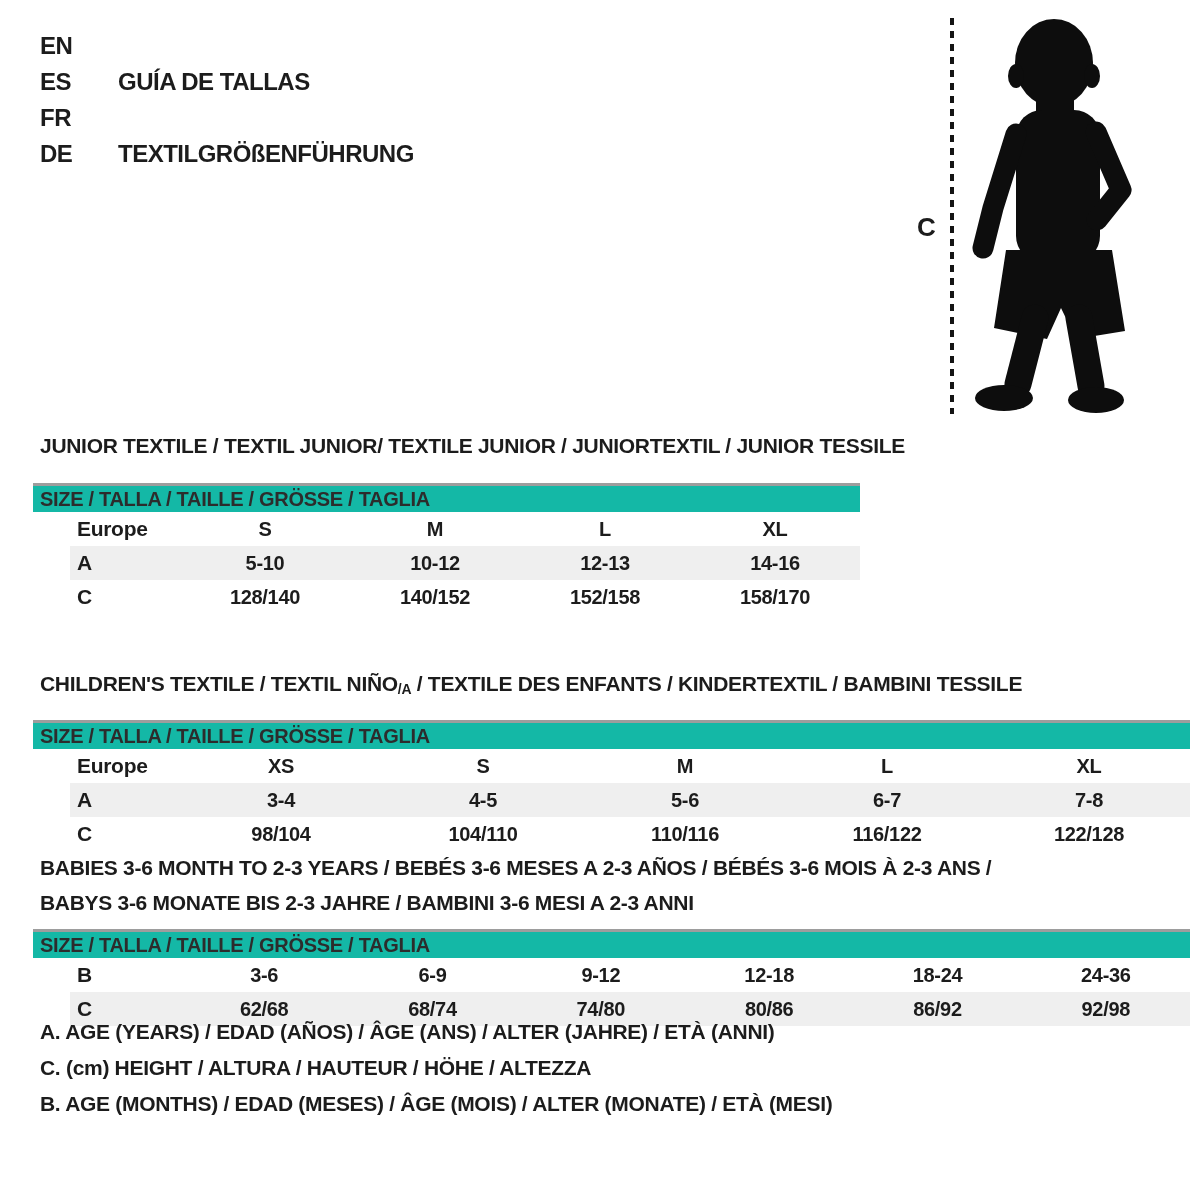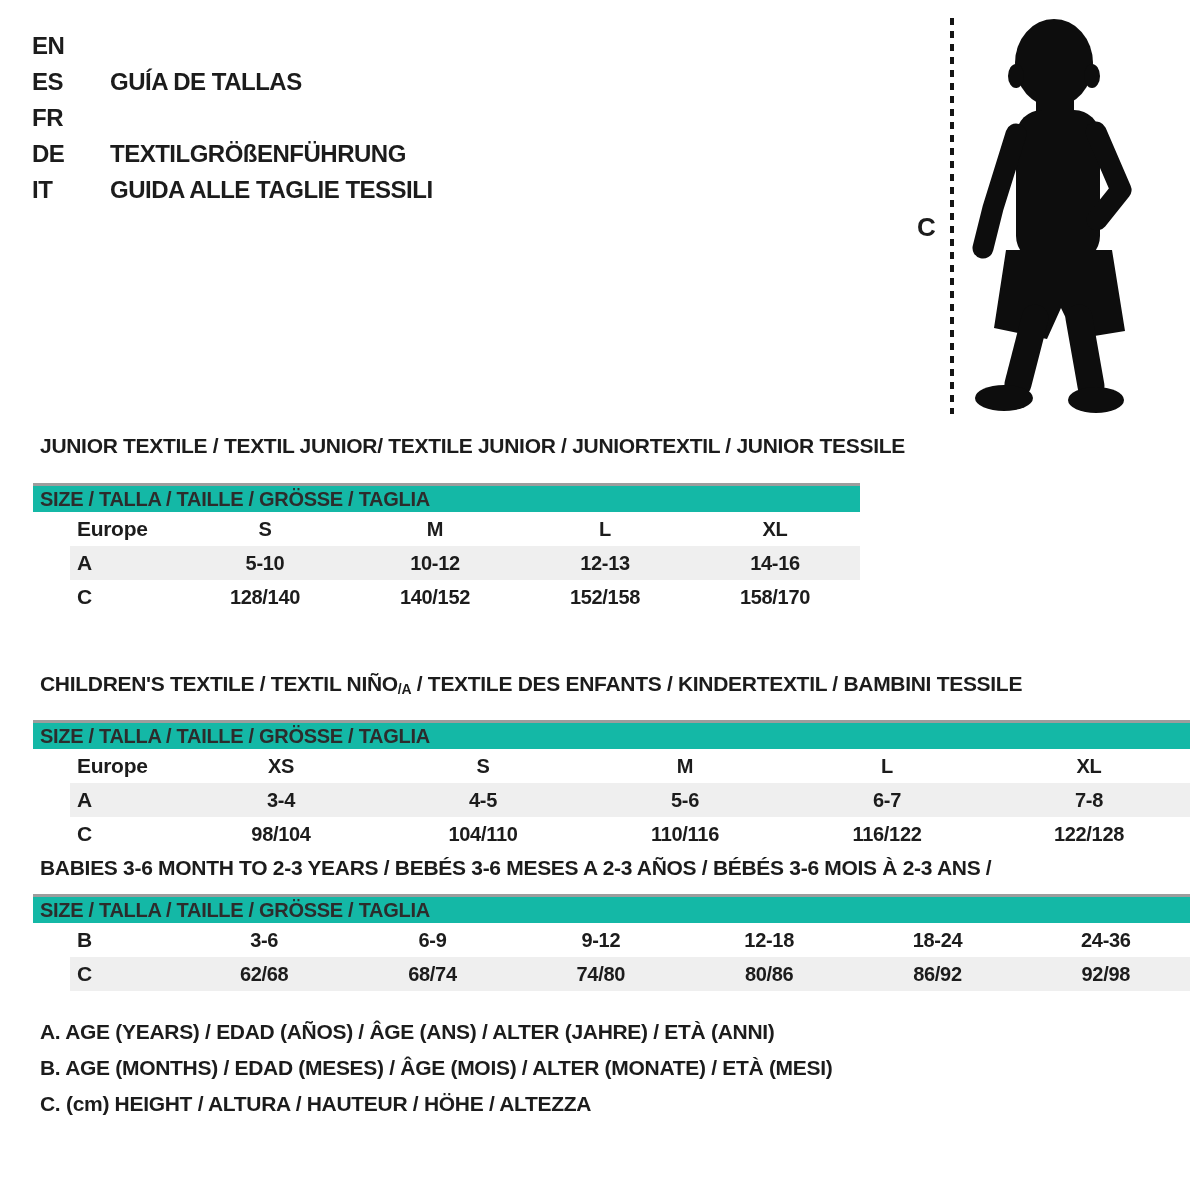--- a/index.html
+++ b/index.html
@@ -3,21 +3,21 @@
 <meta charset="utf-8">
 <title>Textile Size Guide</title>
 <style>
   html,body{margin:0;padding:0;background:#ffffff;}
   .page{
     position:relative;width:1200px;height:1200px;background:#ffffff;overflow:hidden;
     font-family:"Liberation Sans","DejaVu Sans",sans-serif;
     font-weight:700;color:#1c1c1c;
   }
   
-  .langs{position:absolute;left:32px;top:28px;}
+  .langs{position:absolute;left:40px;top:28px;}
   .lang-row{display:flex;height:36px;align-items:center;}
   .lang-code{width:78px;font-size:24px;letter-spacing:-0.5px;}
   .lang-title{font-size:24px;letter-spacing:-0.5px;white-space:nowrap;}
   
   .figure{position:absolute;left:905px;top:14px;width:290px;height:412px;}
   .c-label{position:absolute;left:12px;top:198px;font-size:26px;}
   .dash-line{
     position:absolute;left:45px;top:4px;width:4px;height:396px;
     background:repeating-linear-gradient(to bottom,#141414 0 7px,transparent 7px 13px);
   }
@@ -62,24 +62,20 @@
     <div class="lang-row">
       <span class="lang-code">ES</span>
       <span class="lang-title">GUÍA DE TALLAS</span>
     </div>
     <div class="lang-row">
       <span class="lang-code">FR</span>
     </div>
     <div class="lang-row">
       <span class="lang-code">DE</span>
       <span class="lang-title">TEXTILGRÖßENFÜHRUNG</span>
-    </div>
-    <div class="lang-row">
-      <span class="lang-code">IT</span>
-      <span class="lang-title">GUIDA ALLE TAGLIE TESSILI</span>
     </div>
   </div>
 
   <div class="figure">
     <span class="c-label">C</span>
     <div class="dash-line"></div>
     <svg class="baby-svg" width="170" height="396" viewBox="0 0 170 396" aria-hidden="true">
       <g fill="#0d0d0d" stroke="none">
         <ellipse cx="82" cy="45" rx="39" ry="44"></ellipse>
         <ellipse cx="44" cy="58" rx="8" ry="12"></ellipse>
@@ -152,20 +148,21 @@
       <div class="tcell">104/110</div>
       <div class="tcell">110/116</div>
       <div class="tcell">116/122</div>
       <div class="tcell">122/128</div>
     </div>
   </div>
 
   <div class="section sec-babies">
     <h2 class="sec-title babies-title">
         <span style="display:block">BABIES 3-6 MONTH TO 2-3 YEARS / BEBÉS 3-6 MESES A 2-3 AÑOS / BÉBÉS 3-6 MOIS À 2-3 ANS /</span>
+        <span style="display:block">BABYS 3-6 MONATE BIS 2-3 JAHRE / BAMBINI 3-6 MESI A 2-3 ANNI</span>
       </h2>
     <div class="thead mt-babies">SIZE / TALLA / TAILLE / GRÖSSE / TAGLIA</div>
     <div class="trow cols6">
       <div class="tlabel">B</div>
       <div class="tcell">3-6</div>
       <div class="tcell">6-9</div>
       <div class="tcell">9-12</div>
       <div class="tcell">12-18</div>
       <div class="tcell">18-24</div>
       <div class="tcell">24-36</div>
@@ -176,17 +173,17 @@
       <div class="tcell">68/74</div>
       <div class="tcell">74/80</div>
       <div class="tcell">80/86</div>
       <div class="tcell">86/92</div>
       <div class="tcell">92/98</div>
     </div>
   </div>
 
   <div class="notes">
     <div class="note">A. AGE (YEARS) / EDAD (AÑOS) / ÂGE (ANS) / ALTER (JAHRE) / ETÀ (ANNI)</div>
+    <div class="note">C. (cm) HEIGHT / ALTURA / HAUTEUR / HÖHE / ALTEZZA</div>
     <div class="note">B. AGE (MONTHS) / EDAD (MESES) / ÂGE (MOIS) / ALTER (MONATE) / ETÀ (MESI)</div>
-    <div class="note">C. (cm) HEIGHT / ALTURA / HAUTEUR / HÖHE / ALTEZZA</div>
   </div>
 
 </div>
 
 </body></html>

